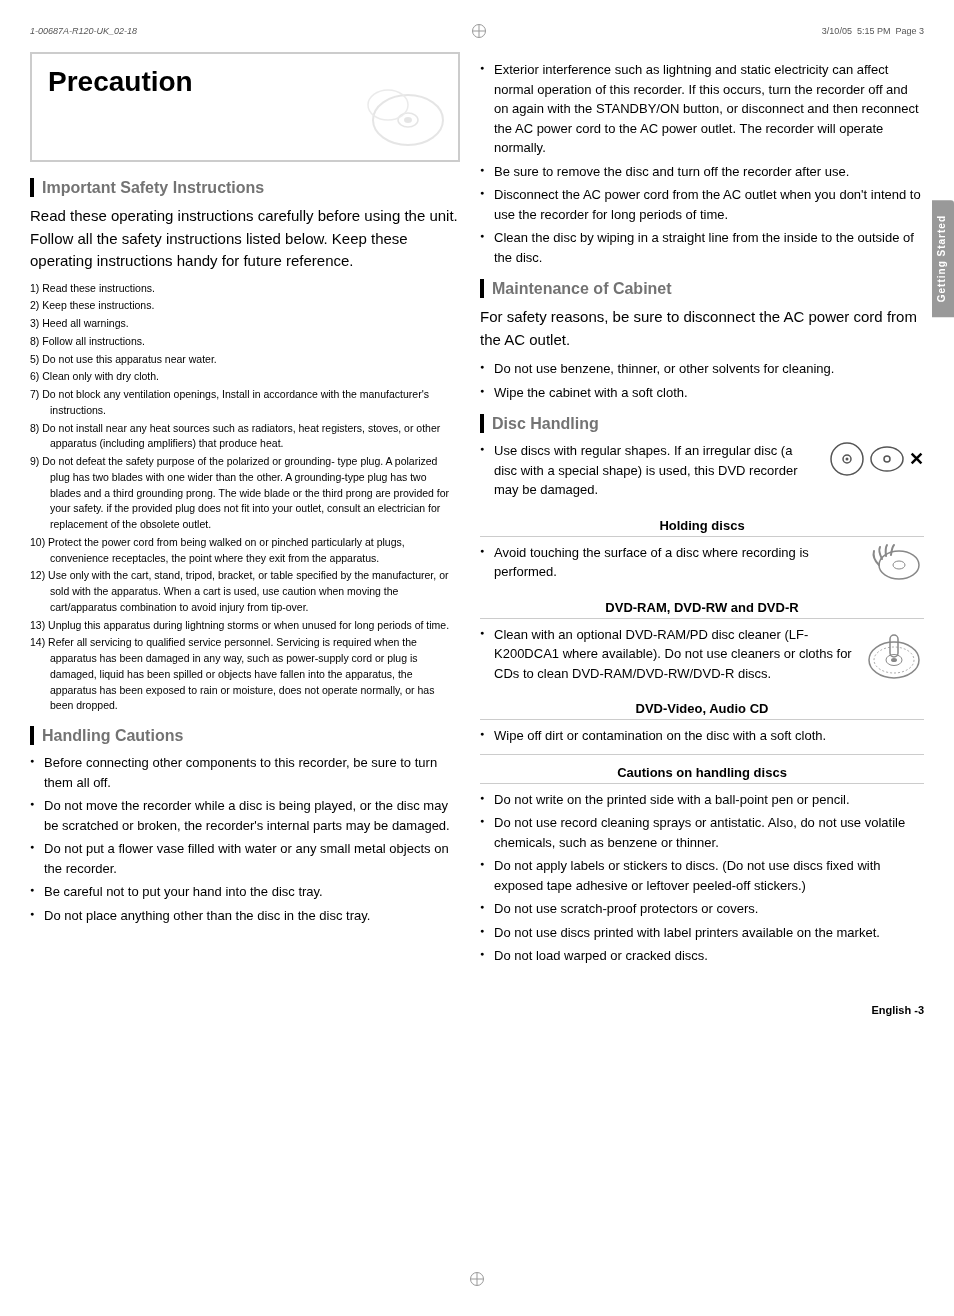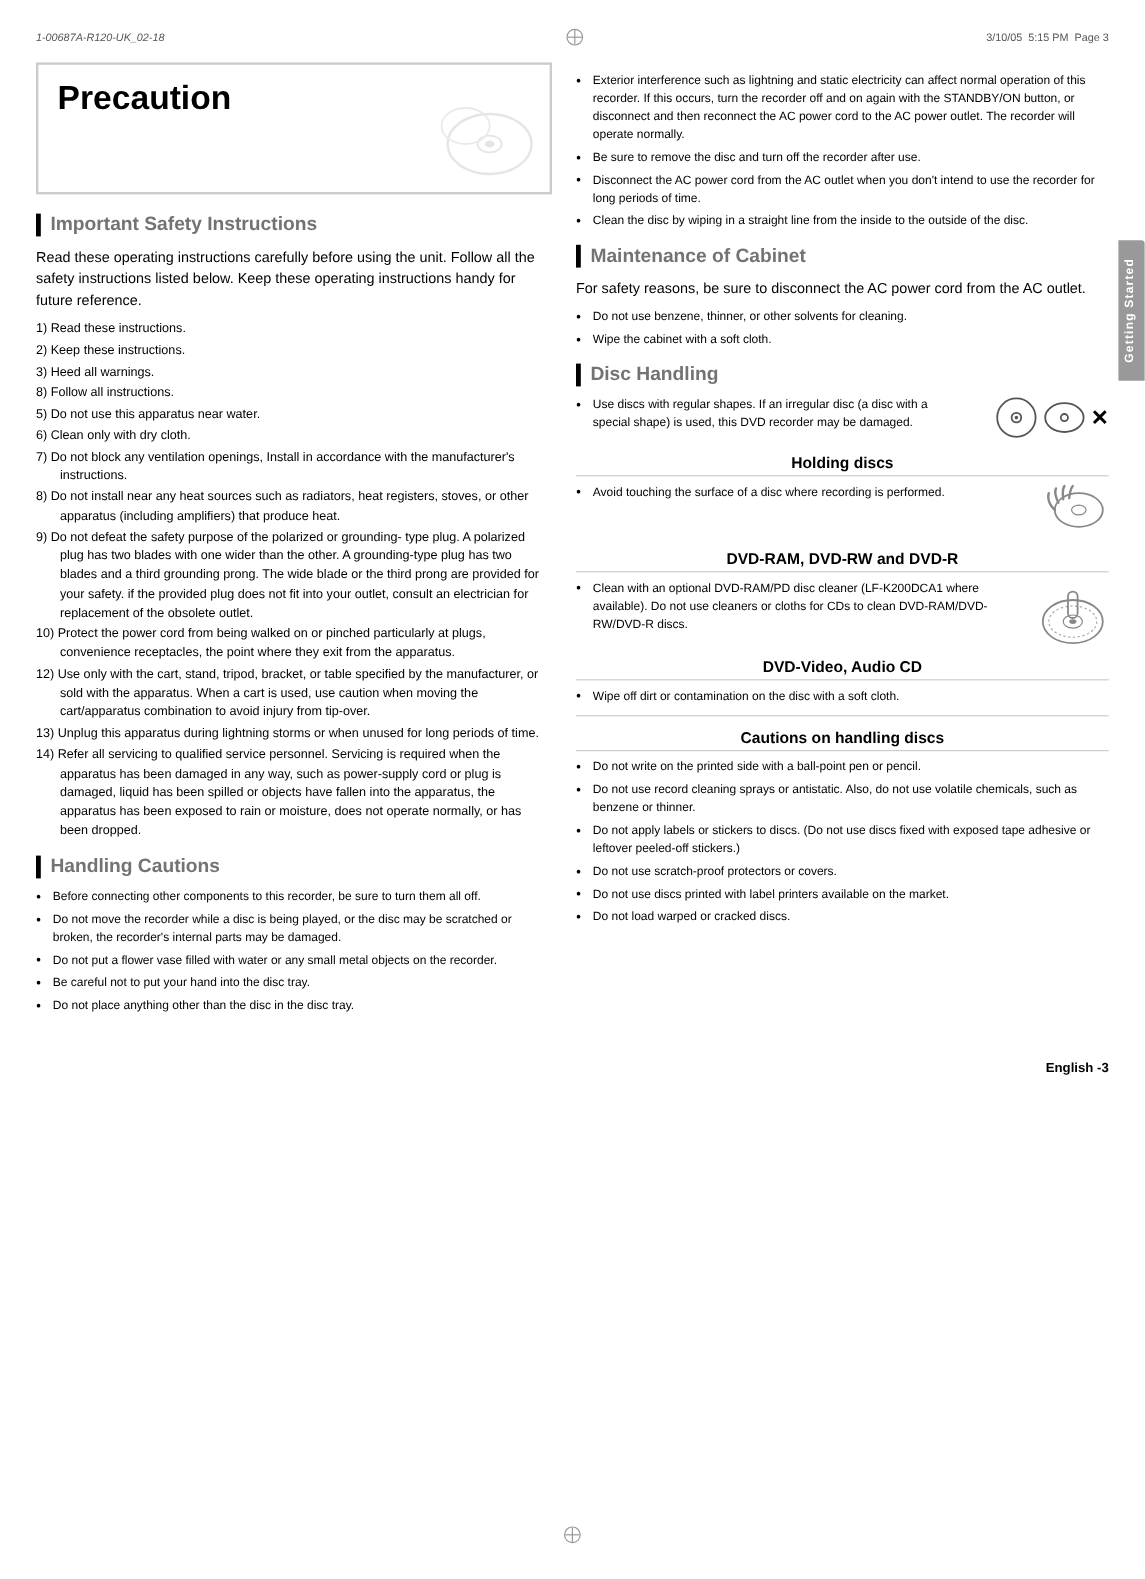--- a/index.html
+++ b/index.html
@@ -122,21 +122,21 @@
       font-weight: bold;
       color: #000;
       margin-bottom: 6px;
       margin-top: 10px;
       border-bottom: 1px solid #ccc;
       padding-bottom: 3px;
       text-align: center;
     }
 
     .section-text {
-      font-size: 12px;
+      font-size: 15px;
       line-height: 1.5;
       margin-bottom: 8px;
     }
 
     
     .numbered-list {
       list-style: none;
       padding: 0;
       margin: 0 0 10px 0;
     }
@@ -148,21 +148,21 @@
       margin-bottom: 2px;
     }
 
     
     .bullet-list {
       list-style: none;
       padding: 0;
       margin: 0 0 8px 0;
     }
     .bullet-list li {
-      font-size: 10px;
+      font-size: 13px;
       line-height: 1.5;
       padding-left: 14px;
       position: relative;
       margin-bottom: 4px;
     }
     .bullet-list li::before {
       content: '●';
       position: absolute;
       left: 0;
       font-size: 7px;

